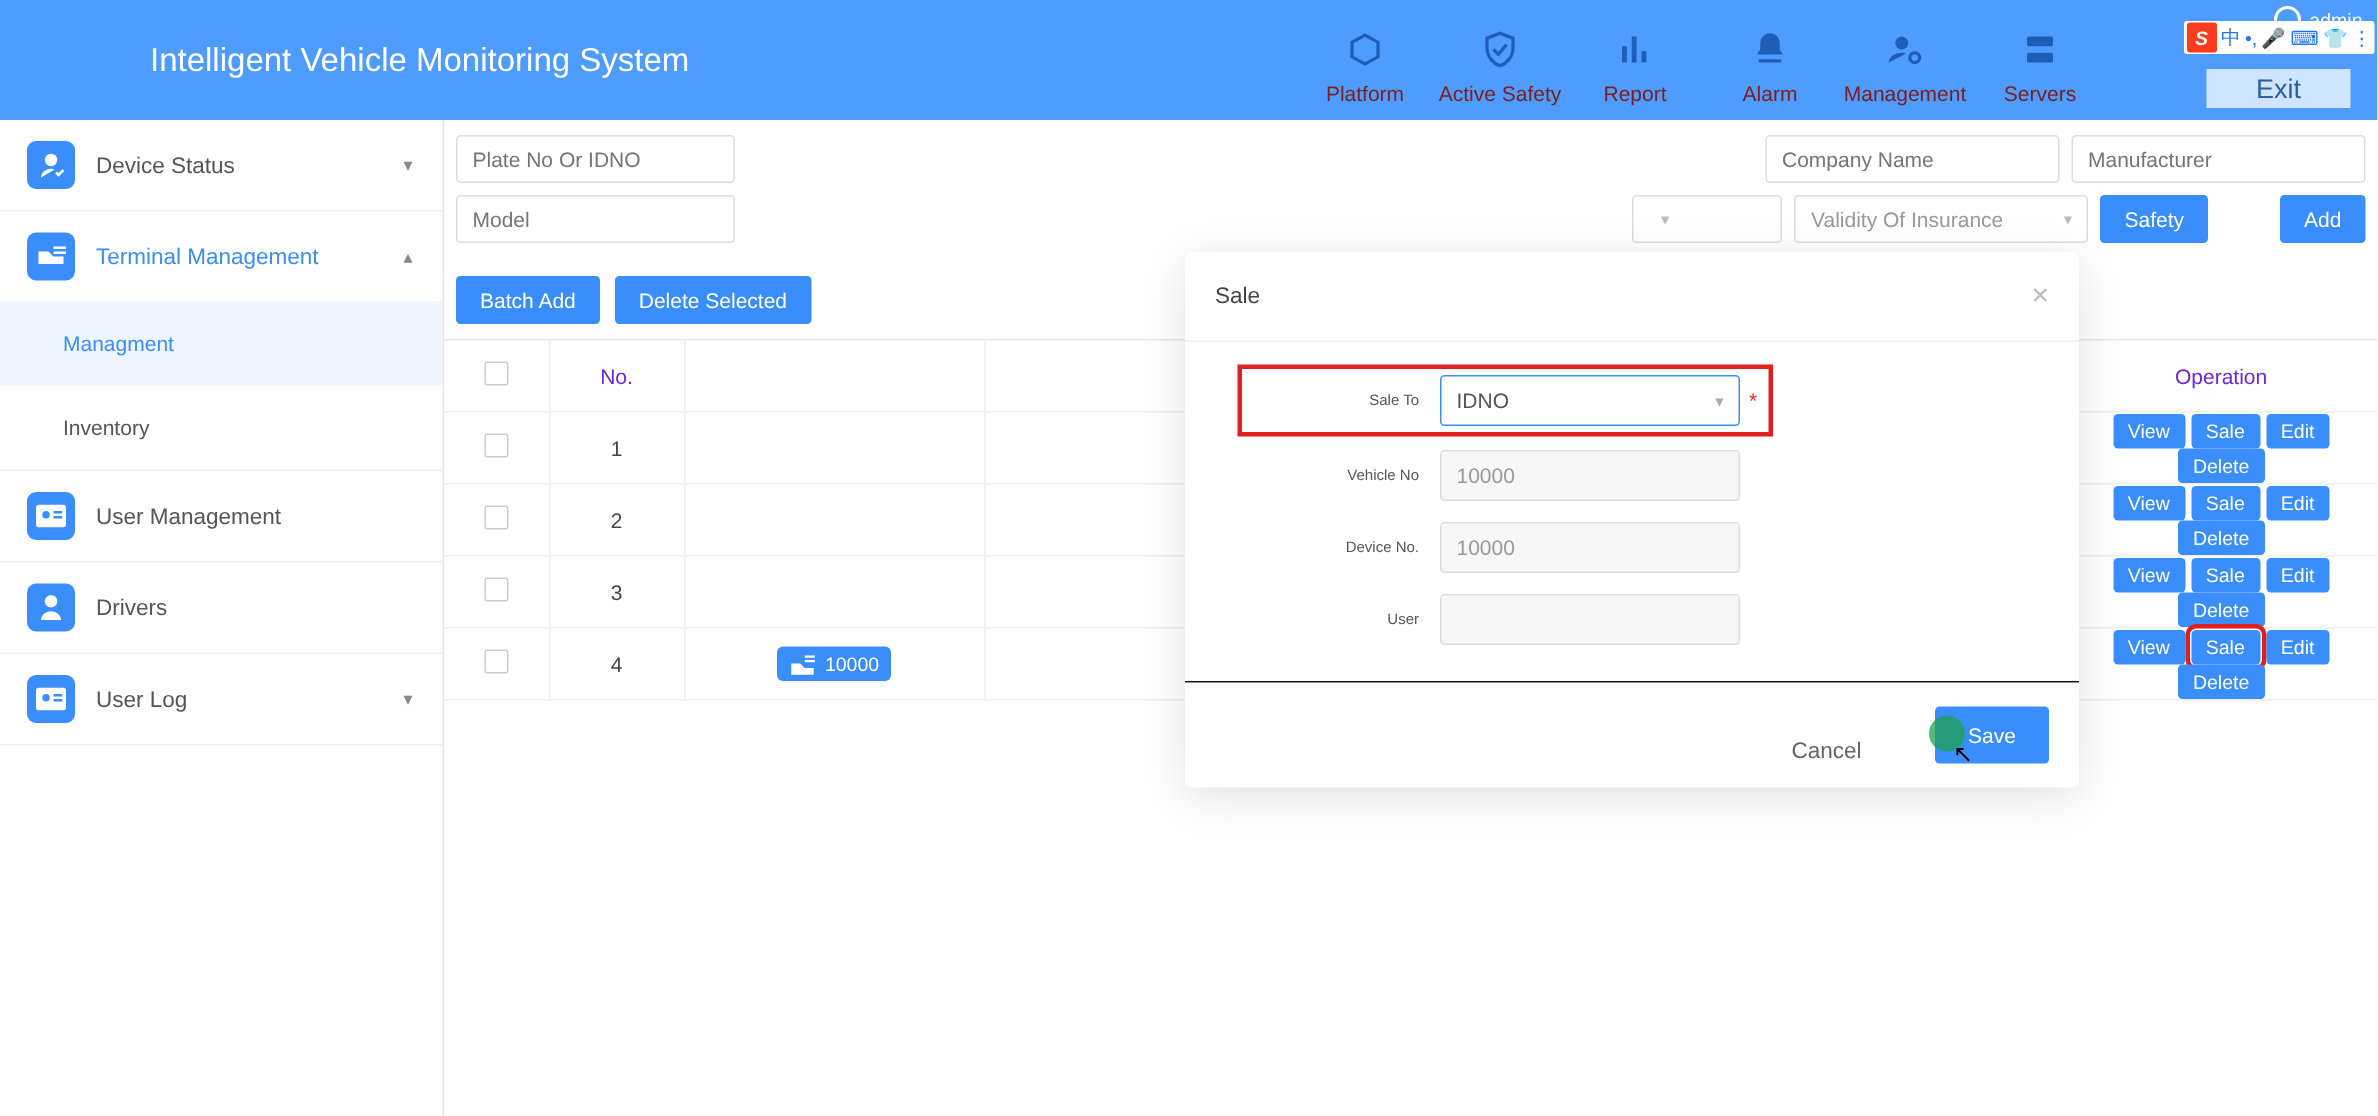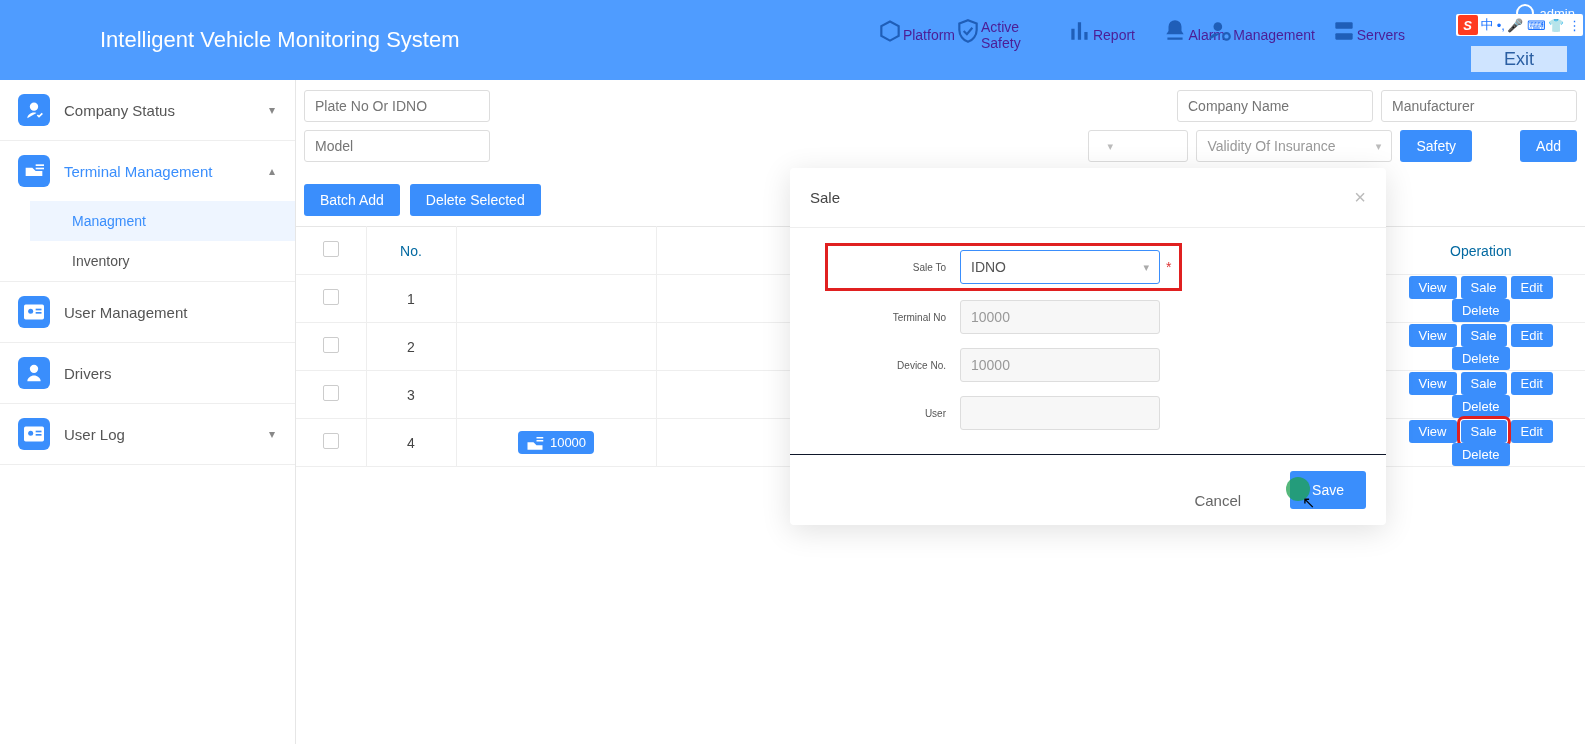--- a/index.html
+++ b/index.html
@@ -23,25 +23,26 @@
   .nav {
     position: absolute;
     right: 0;
     bottom: 0;
     display: flex;
     align-items: flex-end;
     padding-right: 180px;
   }
   .nav-item {
     display: flex;
+    flex-direction: column;
     align-items: center;
     justify-content: flex-end;
     width: 90px;
     height: 80px;
-    color: #4c1d95;
+    color: #7f1d1d;
     font-size: 14px;
     padding-bottom: 10px;
     cursor: pointer;
   }
   .nav-icon { font-size: 24px; margin-bottom: 8px; color: #1f5eb8; }
 
   .user-box {
     position: absolute;
     right: 10px;
     top: 4px;
@@ -106,28 +107,27 @@
   .side-item.active { color: #3a8efc; }
   .side-icon {
     width: 32px; height: 32px; border-radius: 6px;
     background: #3a8efc;
     margin-right: 14px;
     display:flex; align-items:center; justify-content:center;
     color:#fff; font-size:16px;
   }
   .side-chevron { position:absolute; right:20px; color:#888; font-size:12px; }
   .sub-item {
-    height: 40px;
+    height: 56px;
     padding-left: 42px;
     display:flex;
     align-items:center;
     font-size:14px;
     color:#555;
     cursor:pointer;
-    margin-left:30px;
   }
   .sub-item.active { background:#eef5ff; color:#3a8efc; }
 
   
   .main { flex:1; background:#fff; position:relative; }
   .filters {
     padding: 10px 8px;
   }
   .filters-row { display:flex; gap:8px; margin-bottom:8px; }
   .inp, .sel {
@@ -172,21 +172,21 @@
   .table { width:100%; border-collapse:collapse; }
   .table th, .table td {
     border-top:1px solid #eee;
     border-bottom:1px solid #eee;
     text-align:center;
     font-size:14px;
     color:#444;
     height:48px;
     padding:0 6px;
   }
-  .table th { background:#fff; color:#0369a1; font-weight:normal; border-top:1px solid #e6e6e6; }
+  .table th { background:#fff; color:#6d28d9; font-weight:normal; border-top:1px solid #e6e6e6; }
   .table th:not(:last-child), .table td:not(:last-child) { border-right:1px solid #eee; }
   .cb { width:16px; height:16px; border:1px solid #ccc; border-radius:2px; display:inline-block; }
   .tag {
     display:inline-flex;
     align-items:center;
     background:#3a8efc;
     color:#fff;
     border-radius:4px;
     padding:4px 8px;
     font-size:13px;
@@ -352,21 +352,21 @@
   <div class="sidebar">
     <div class="side-group">
       <div class="side-item">
         <div class="side-icon">
           <svg width="20" height="20" viewBox="0 0 24 24" fill="#fff">
               <circle cx="12" cy="8" r="5"></circle>
               <path d="M4 22c0-4 4-7 8-7 1 0 2 .2 2.9.5"></path>
               <path d="M16 18l2 2 4-4" stroke="#fff" stroke-width="2" fill="none"></path>
             </svg>
         </div>
-        <span>Company Status</span>
+        <span>Device Status</span>
         <span class="side-chevron">▾</span>
       </div>
     </div>
 
     <div class="side-group">
       <div class="side-item active">
         <div class="side-icon">
           <svg width="20" height="18" viewBox="0 0 24 20" fill="#fff">
               <path d="M2 6h8l4 4h8v6H2z"></path>
               <rect x="14" y="2" width="10" height="2"></rect>
@@ -547,21 +547,21 @@
             <span class="form-label">Sale To</span>
             <span class="form-control" style="border-color:#3a8efc">
               <span>IDNO</span>
               <span class="chev">▾</span>
             </span>
             <span class="req">*</span>
           </span>
         </div>
 
         <div class="form-row">
-          <span class="form-label">Terminal No</span>
+          <span class="form-label">Vehicle No</span>
           <span class="form-control disabled">
             <span>10000</span>
           </span>
         </div>
 
         <div class="form-row">
           <span class="form-label">Device No.</span>
           <span class="form-control disabled">
             <span>10000</span>
           </span>

